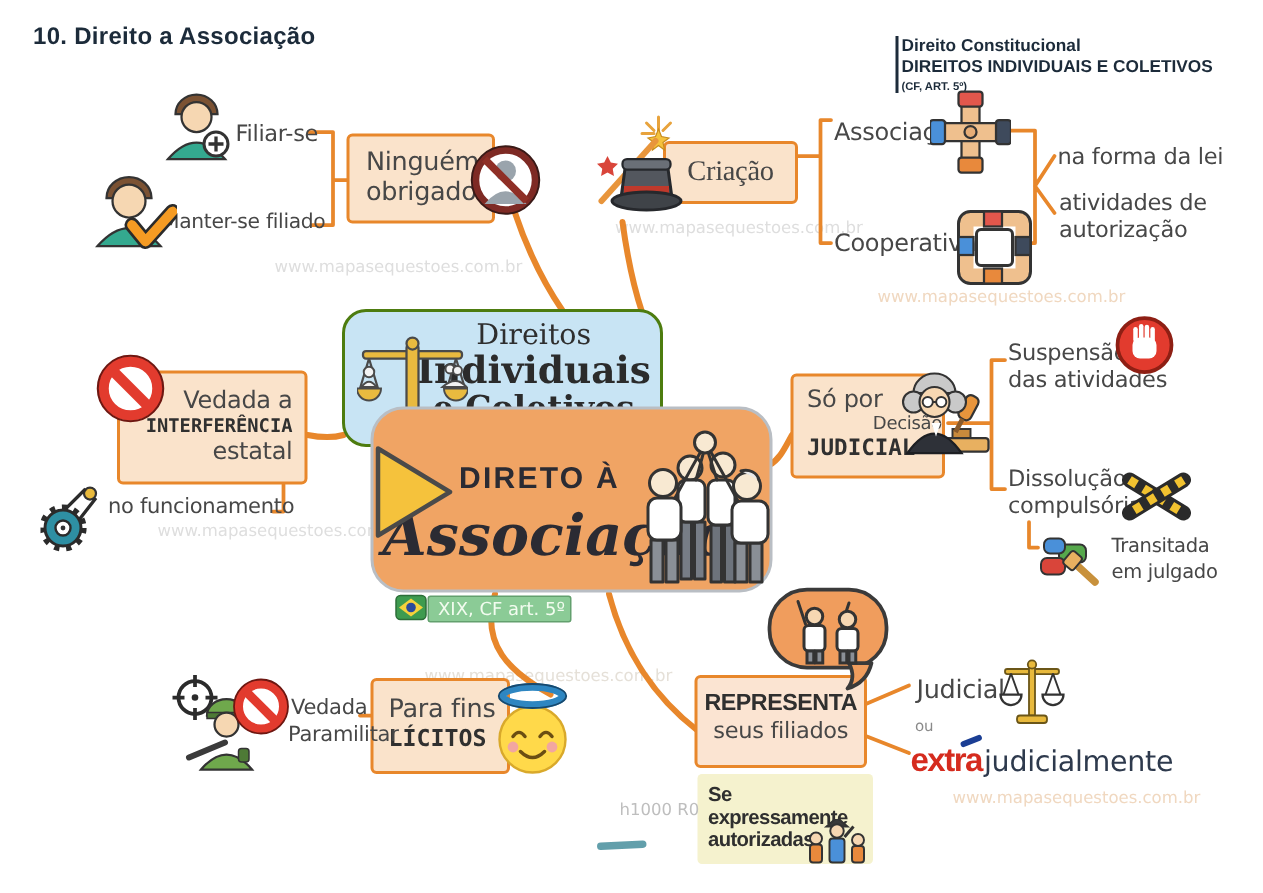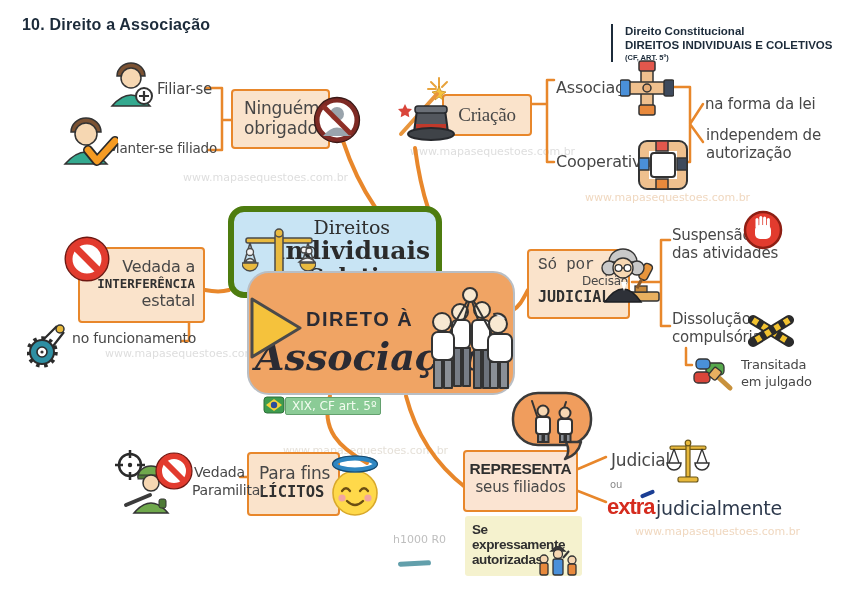--- a/index.html
+++ b/index.html
@@ -14,21 +14,21 @@
   .ref .r1,.ref .r2{font-size:11.5px;}
   .ref .r3{font-size:7.5px;}
   .hand{color:#474747;font-size:15px;letter-spacing:-.2px;}
   .hand.sm{font-size:13px;}
   .caps{font-family:"DejaVu Sans Mono",monospace;font-weight:bold;color:#303030;}
   .wm{font-size:11px;color:#dedede;white-space:nowrap;z-index:1;}
   .wm.warm{color:#f0d8c0;}
 
   
   .box{background:#FAE3CB;border:2px solid #E8872B;border-radius:4px;box-sizing:border-box;z-index:3;}
-  .bluebox{background:#C8E4F4;border:6px solid #4d7c0f;border-radius:16px;box-sizing:border-box;z-index:3;}
+  .bluebox{background:#C8E4F4;border:2px solid #4d7c0f;border-radius:16px;box-sizing:border-box;z-index:3;}
   .mainbox{background:#F0A464;border:2px solid #b9bec4;border-radius:22px;box-sizing:border-box;z-index:3;}
   .notebox{background:#F5F2CE;border-radius:3px;box-sizing:border-box;z-index:3;}
   .greenlab{background:#8BCB96;border:1px solid #63a06e;border-radius:2px;box-sizing:border-box;z-index:4;
             color:#f2fcef;font-size:12px;line-height:17px;padding-left:6px;}
   .icon{z-index:5;}
   .z4{z-index:4;}
 
   .serif1{font-family:"DejaVu Serif",serif;color:#2e2e2e;}
   .slab{font-family:"DejaVu Serif",serif;font-weight:bold;color:#2b2b2b;}
   .script{font-family:"DejaVu Serif",serif;font-style:italic;font-weight:bold;color:#2b2b33;}
@@ -70,21 +70,21 @@
 
   <div class="abs wm" style="left:183px;top:171px;">www.mapasequestoes.com.br</div>
   <div class="abs wm" style="left:410px;top:145px;">www.mapasequestoes.com.br</div>
   <div class="abs wm warm" style="left:585px;top:191px;">www.mapasequestoes.com.br</div>
   <div class="abs wm" style="left:105px;top:347px;">www.mapasequestoes.com.br</div>
   <div class="abs wm" style="left:283px;top:444px;color:#e5e0d8;">www.mapasequestoes.com.br</div>
   <div class="abs wm warm" style="left:635px;top:525px;">www.mapasequestoes.com.br</div>
 
   <div class="abs title" style="left:22px;top:16px;z-index:3;">10. Direito a Associação</div>
 
-  <div class="abs" style="left:597px;top:24px;z-index:3;border-left:2.5px solid #1c2b3a;padding-left:12px;margin-left:14px;">
+  <div class="abs" style="left:597px;top:24px;z-index:3;border-left:2.5px solid #1c2b3a;padding-left:2px;">
     <div class="ref">
       <div class="r1">Direito Constitucional</div>
       <div class="r2">DIREITOS INDIVIDUAIS E COLETIVOS</div>
       <div class="r3">(CF, ART. 5º)</div>
     </div>
   </div>
 
   <div class="abs bluebox" style="left:228px;top:206px;width:214px;height:92px;">
     <svg class="abs icon" style="left:8px;top:14px;" width="74" height="72" viewBox="0 0 74 72">
       <g stroke="#4a4a4a" stroke-width="1.5" fill="#E9BA3F" stroke-linejoin="round">
@@ -211,21 +211,21 @@
     <rect x="1" y="1" width="48" height="48" rx="8" fill="none" stroke="#333" stroke-width="2"></rect>
     <rect x="13" y="13" width="24" height="24" rx="3" fill="none" stroke="#333" stroke-width="2"></rect>
     <g stroke="#333" stroke-width="1.5">
       <rect x="1" y="18" width="10" height="12" fill="#4A90D9"></rect>
       <rect x="18" y="1" width="12" height="10" fill="#E2574C"></rect>
       <rect x="39" y="18" width="10" height="12" fill="#3E4A5C"></rect>
       <rect x="18" y="39" width="12" height="10" fill="#E8893C"></rect>
     </g>
   </svg>
   <div class="abs hand" style="left:705px;top:95px;z-index:3;">na forma da lei</div>
-  <div class="abs hand" style="left:706px;top:126px;z-index:3;">independem de</div>
+  <div class="abs hand" style="left:706px;top:126px;z-index:3;">atividades de</div>
   <div class="abs hand" style="left:706px;top:144px;z-index:3;">autorização</div>
 
   <div class="abs box" style="left:78px;top:247px;width:127px;height:76px;text-align:right;padding:8px 8px 0 0;">
     <div class="hand" style="font-size:16px;">Vedada a</div>
     <div class="caps" style="font-size:12.5px;">INTERFERÊNCIA</div>
     <div class="hand" style="font-size:16px;">estatal</div>
   </div>
   <svg class="abs icon" style="left:64px;top:236px;" width="46" height="46" viewBox="0 0 46 46">
     <circle cx="23" cy="23" r="18" fill="#fff" stroke="#E23B2E" stroke-width="7"></circle>
     <line x1="11" y1="11" x2="35" y2="35" stroke="#E23B2E" stroke-width="7"></line>
@@ -235,21 +235,21 @@
     <circle cx="33" cy="7" r="4" fill="#E8B93C" stroke="#333" stroke-width="1.5"></circle>
     <path d="M16,18 L30,4 M23,28 L37,10" stroke="#2b2b2b" stroke-width="2.2"></path>
     <circle cx="15" cy="30" r="14" fill="none" stroke="#2b2b2b" stroke-width="3.5" stroke-dasharray="3.5 4.6"></circle>
     <circle cx="15" cy="30" r="12" fill="#2E8FA3" stroke="#2b2b2b" stroke-width="2"></circle>
     <circle cx="15" cy="30" r="5" fill="#fff" stroke="#2b2b2b" stroke-width="1.6"></circle>
     <circle cx="15" cy="30" r="1.6" fill="#333"></circle>
   </svg>
   <div class="abs hand" style="left:72px;top:312px;font-size:14px;z-index:3;margin-top:18px;">no funcionamento</div>
 
   <div class="abs box" style="left:527px;top:249px;width:103px;height:70px;padding:5px 0 0 9px;">
-    <div class="hand" style="font-size:16px;font-family:Liberation Mono, monospace;">Só por</div>
+    <div class="hand" style="font-size:16px;">Só por</div>
     <div class="hand" style="font-size:12px;text-align:right;">Decisão</div>
     <div class="caps" style="font-size:15px;">JUDICIAL</div>
   </div>
   <svg class="abs icon" style="left:597px;top:246px;" width="64" height="58" viewBox="0 0 64 58">
     <rect x="32" y="46" width="30" height="9" rx="2" fill="#E8B060" stroke="#333" stroke-width="1.5"></rect>
     <rect x="38" y="40" width="12" height="6" fill="#C88A3C" stroke="#333" stroke-width="1.3"></rect>
     <g transform="rotate(28 48 26)">
       <rect x="44" y="17" width="9" height="17" rx="3.5" fill="#E8953C" stroke="#333" stroke-width="1.5"></rect>
       <line x1="48.5" y1="34" x2="48.5" y2="44" stroke="#8a5a2a" stroke-width="3.2"></line>
     </g>
@@ -369,16 +369,16 @@
     </g>
     <path d="M8,11 L3,25 M8,11 L13,25 M36,11 L31,25 M36,11 L41,25" stroke="#333" stroke-width="1.3" fill="none"></path>
     <path d="M1,25 a7,7 0 0 0 14,0 z" fill="#fff" stroke="#333" stroke-width="1.5"></path>
     <path d="M29,25 a7,7 0 0 0 14,0 z" fill="#fff" stroke="#333" stroke-width="1.5"></path>
   </svg>
   <div class="abs hand" style="left:610px;top:479px;font-size:10px;color:#8a8a8a;z-index:3;">ou</div>
   <div class="abs extra-red" style="left:607px;top:494px;z-index:3;">extra</div>
   <div class="abs" style="left:640px;top:492px;width:15px;height:4px;background:#1B3E94;transform:rotate(-22deg);border-radius:2px;z-index:4;"></div>
   <div class="abs extra-rest" style="left:656px;top:497px;z-index:3;">judicialmente</div>
 
-  <div class="abs footer" style="left:393px;top:533px;z-index:3;">h1000 R0</div>
+  <div class="abs footer" style="left:413px;top:533px;z-index:3;">h1000 R0</div>
   <div class="abs" style="left:398px;top:561px;width:33px;height:5px;background:#2E7F8F;border-radius:3px;transform:rotate(-3deg);opacity:.75;z-index:3;"></div>
 
 </div>
 
 </body></html>

